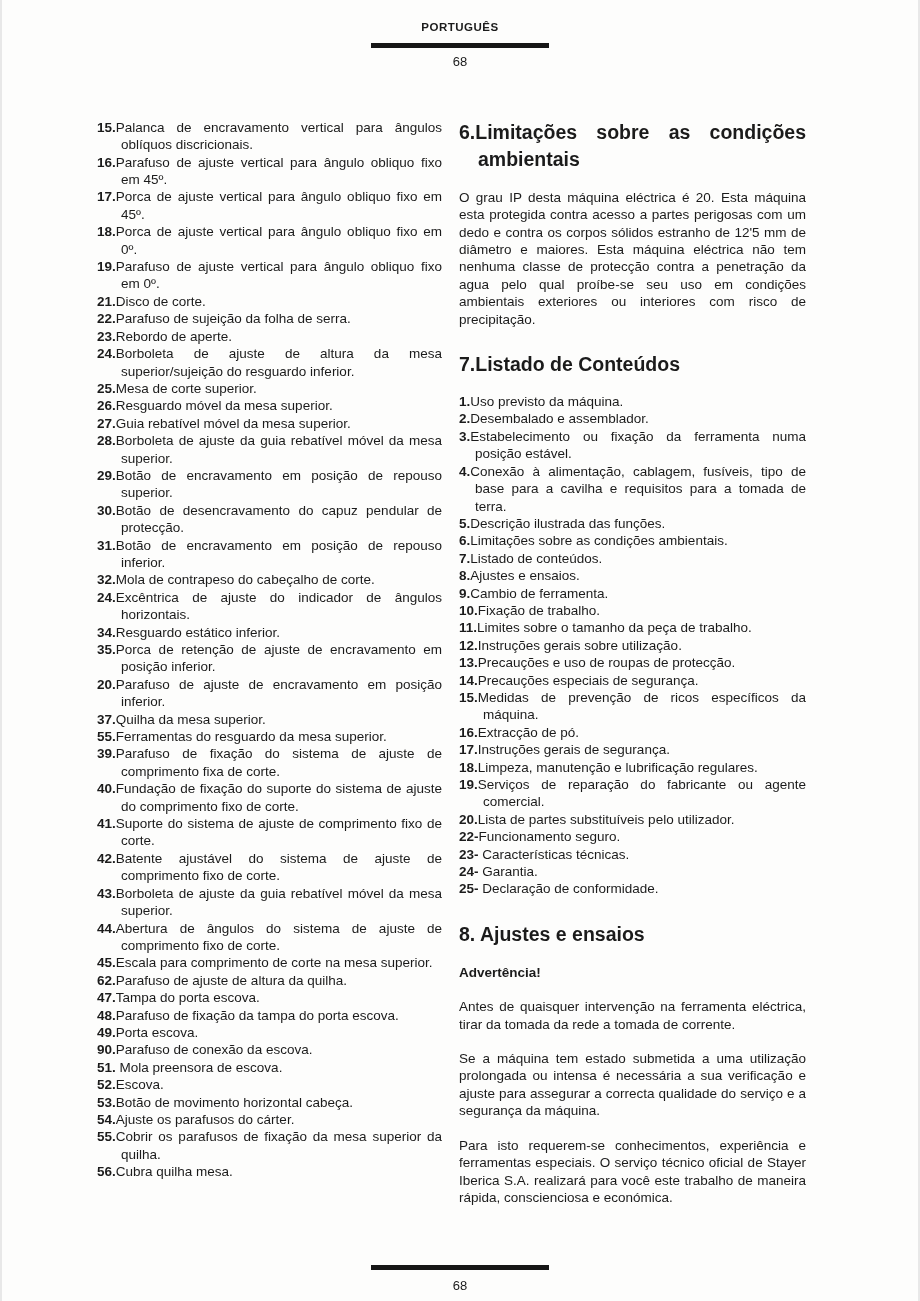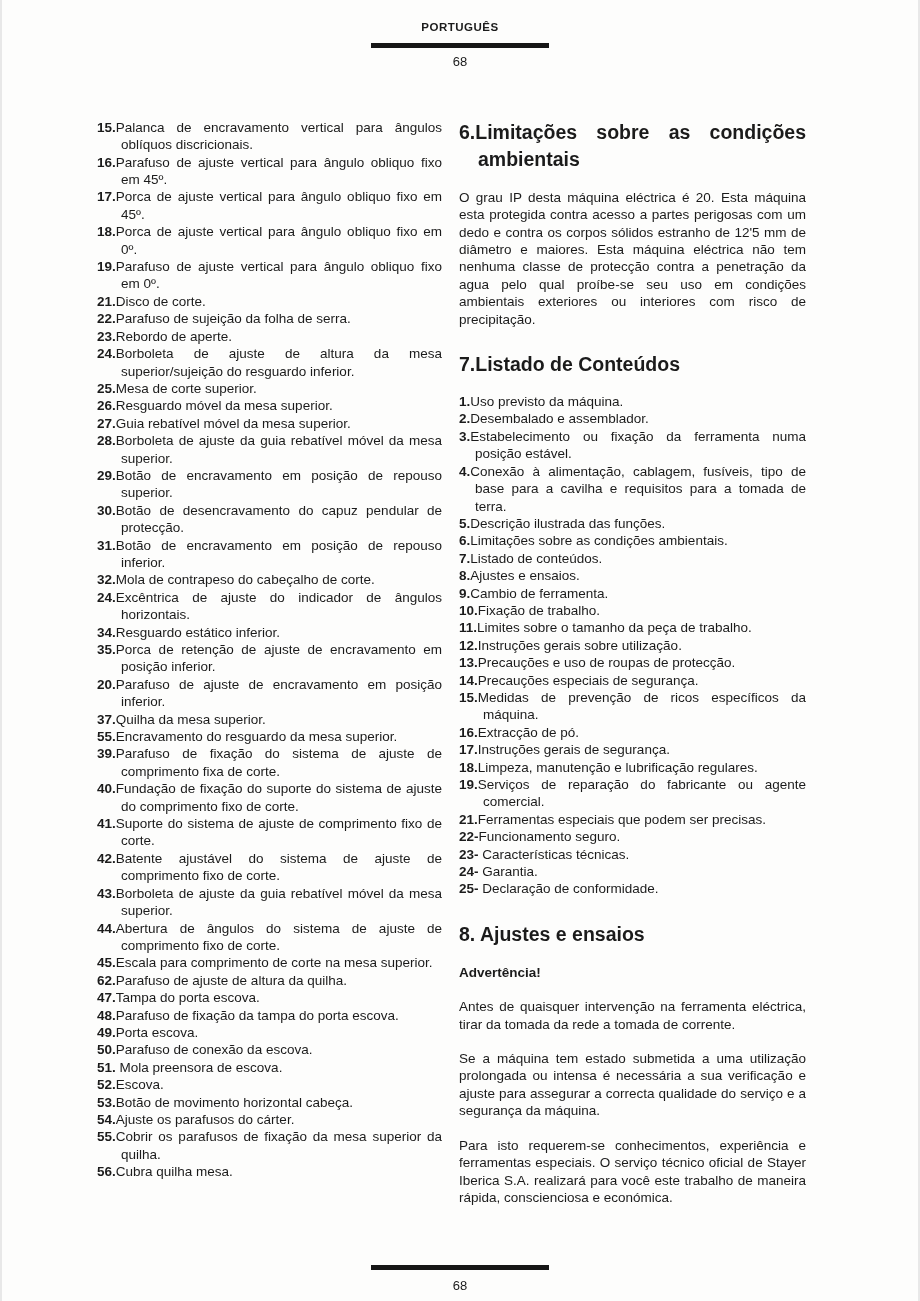--- a/index.html
+++ b/index.html
@@ -77,33 +77,33 @@
           <div class="list-item hang-wide"><span class="num">28.</span><span>Borboleta de ajuste da guia rebatível móvel da mesa superior.</span></div>
           <div class="list-item hang-wide"><span class="num">29.</span><span>Botão de encravamento em posição de repouso superior.</span></div>
           <div class="list-item hang-wide"><span class="num">30.</span><span>Botão de desencravamento do capuz pendular de protecção.</span></div>
           <div class="list-item hang-wide"><span class="num">31.</span><span>Botão de encravamento em posição de repouso inferior.</span></div>
           <div class="list-item hang-wide"><span class="num">32.</span><span>Mola de contrapeso do cabeçalho de corte.</span></div>
           <div class="list-item hang-wide"><span class="num">24.</span><span>Excêntrica de ajuste do indicador de ângulos horizontais.</span></div>
           <div class="list-item hang-wide"><span class="num">34.</span><span>Resguardo estático inferior.</span></div>
           <div class="list-item hang-wide"><span class="num">35.</span><span>Porca de retenção de ajuste de encravamento em posição inferior.</span></div>
           <div class="list-item hang-wide"><span class="num">20.</span><span>Parafuso de ajuste de encravamento em posição inferior.</span></div>
           <div class="list-item hang-wide"><span class="num">37.</span><span>Quilha da mesa superior.</span></div>
-          <div class="list-item hang-wide"><span class="num">55.</span><span>Encravamento do resguardo da mesa superior.</span></div>
+          <div class="list-item hang-wide"><span class="num">55.</span><span>Ferramentas do resguardo da mesa superior.</span></div>
           <div class="list-item hang-wide"><span class="num">39.</span><span>Parafuso de fixação do sistema de ajuste de comprimento fixa de corte.</span></div>
           <div class="list-item hang-wide"><span class="num">40.</span><span>Fundação de fixação do suporte do sistema de ajuste do comprimento fixo de corte.</span></div>
           <div class="list-item hang-wide"><span class="num">41.</span><span>Suporte do sistema de ajuste de comprimento fixo de corte.</span></div>
           <div class="list-item hang-wide"><span class="num">42.</span><span>Batente ajustável do sistema de ajuste de comprimento fixo de corte.</span></div>
           <div class="list-item hang-wide"><span class="num">43.</span><span>Borboleta de ajuste da guia rebatível móvel da mesa superior.</span></div>
           <div class="list-item hang-wide"><span class="num">44.</span><span>Abertura de ângulos do sistema de ajuste de comprimento fixo de corte.</span></div>
           <div class="list-item hang-wide"><span class="num">45.</span><span>Escala para comprimento de corte na mesa superior.</span></div>
           <div class="list-item hang-wide"><span class="num">62.</span><span>Parafuso de ajuste de altura da quilha.</span></div>
           <div class="list-item hang-wide"><span class="num">47.</span><span>Tampa do porta escova.</span></div>
           <div class="list-item hang-wide"><span class="num">48.</span><span>Parafuso de fixação da tampa do porta escova.</span></div>
           <div class="list-item hang-wide"><span class="num">49.</span><span>Porta escova.</span></div>
-          <div class="list-item hang-wide"><span class="num">50.</span><span>Parafuso de conexão da escova.</span></div>
+          <div class="list-item hang-wide"><span class="num">90.</span><span>Parafuso de conexão da escova.</span></div>
           <div class="list-item hang-wide"><span class="num">51.</span><span> Mola preensora de escova.</span></div>
           <div class="list-item hang-wide"><span class="num">52.</span><span>Escova.</span></div>
           <div class="list-item hang-wide"><span class="num">53.</span><span>Botão de movimento horizontal cabeça.</span></div>
           <div class="list-item hang-wide"><span class="num">54.</span><span>Ajuste os parafusos do cárter.</span></div>
           <div class="list-item hang-wide"><span class="num">55.</span><span>Cobrir os parafusos de fixação da mesa superior da quilha.</span></div>
           <div class="list-item hang-wide"><span class="num">56.</span><span>Cubra quilha mesa.</span></div>
         </div>
     </div>
 
     <div class="col-right">
@@ -125,21 +125,21 @@
           <div class="list-item hang-wide"><span class="num">10.</span><span>Fixação de trabalho.</span></div>
           <div class="list-item hang-wide"><span class="num">11.</span><span>Limites sobre o tamanho da peça de trabalho.</span></div>
           <div class="list-item hang-wide"><span class="num">12.</span><span>Instruções gerais sobre utilização.</span></div>
           <div class="list-item hang-wide"><span class="num">13.</span><span>Precauções e uso de roupas de protecção.</span></div>
           <div class="list-item hang-wide"><span class="num">14.</span><span>Precauções especiais de segurança.</span></div>
           <div class="list-item hang-wide"><span class="num">15.</span><span>Medidas de prevenção de ricos específicos da máquina.</span></div>
           <div class="list-item hang-wide"><span class="num">16.</span><span>Extracção de pó.</span></div>
           <div class="list-item hang-wide"><span class="num">17.</span><span>Instruções gerais de segurança.</span></div>
           <div class="list-item hang-wide"><span class="num">18.</span><span>Limpeza, manutenção e lubrificação regulares.</span></div>
           <div class="list-item hang-wide"><span class="num">19.</span><span>Serviços de reparação do fabricante ou agente comercial.</span></div>
-          <div class="list-item hang-wide"><span class="num">21.</span><span>Ferramentas especiais que podem ser precisas.</span></div>
+          <div class="list-item hang-wide"><span class="num">20.</span><span>Lista de partes substituíveis pelo utilizador.</span></div>
           <div class="list-item hang-wide"><span class="num">22-</span><span>Funcionamento seguro.</span></div>
           <div class="list-item hang-wide"><span class="num">23-</span><span> Características técnicas.</span></div>
           <div class="list-item hang-wide"><span class="num">24-</span><span> Garantia.</span></div>
           <div class="list-item hang-wide"><span class="num">25-</span><span> Declaração de conformidade.</span></div>
         </div>
 
       <h2>8. Ajustes e ensaios</h2>
       <p class="bold">Advertência!</p>
       <p>Antes de quaisquer intervenção na ferramenta eléctrica, tirar da tomada da rede a tomada de corrente.</p>
       <p>Se a máquina tem estado submetida a uma utilização prolongada ou intensa é necessária a sua verificação e ajuste para assegurar a correcta qualidade do serviço e a segurança da máquina.</p>

